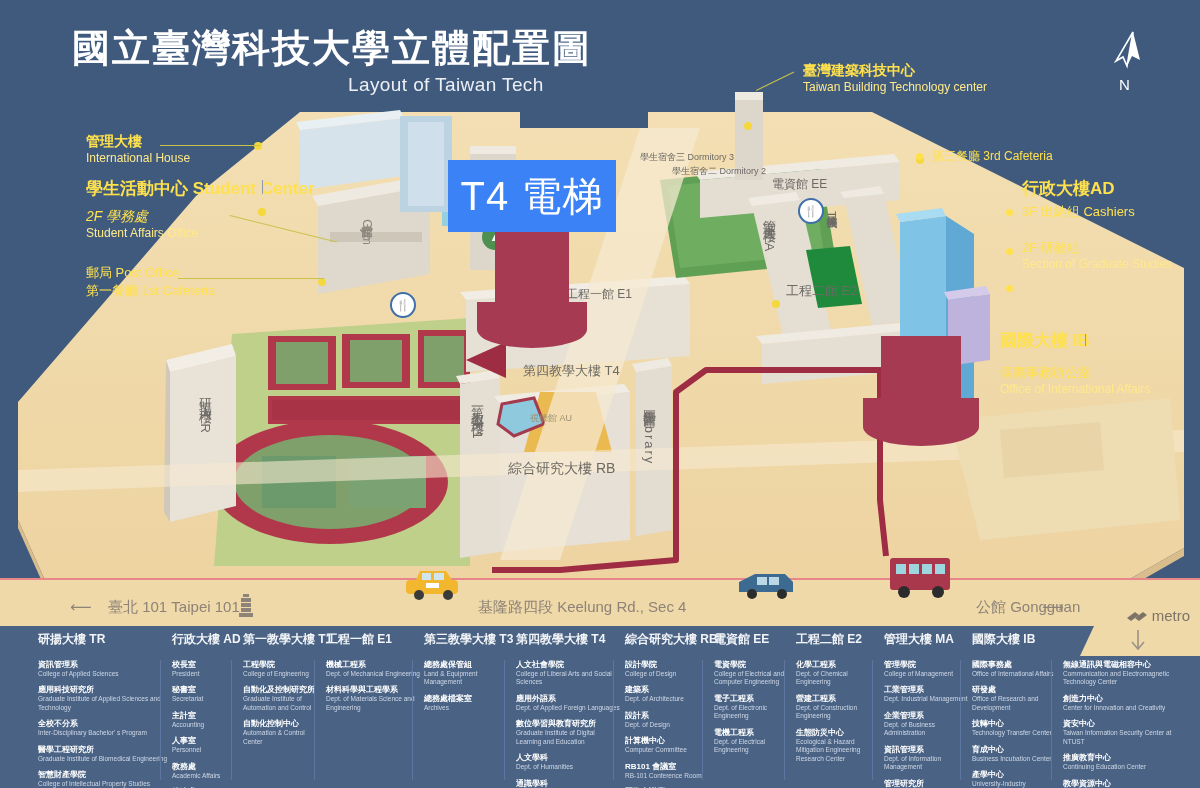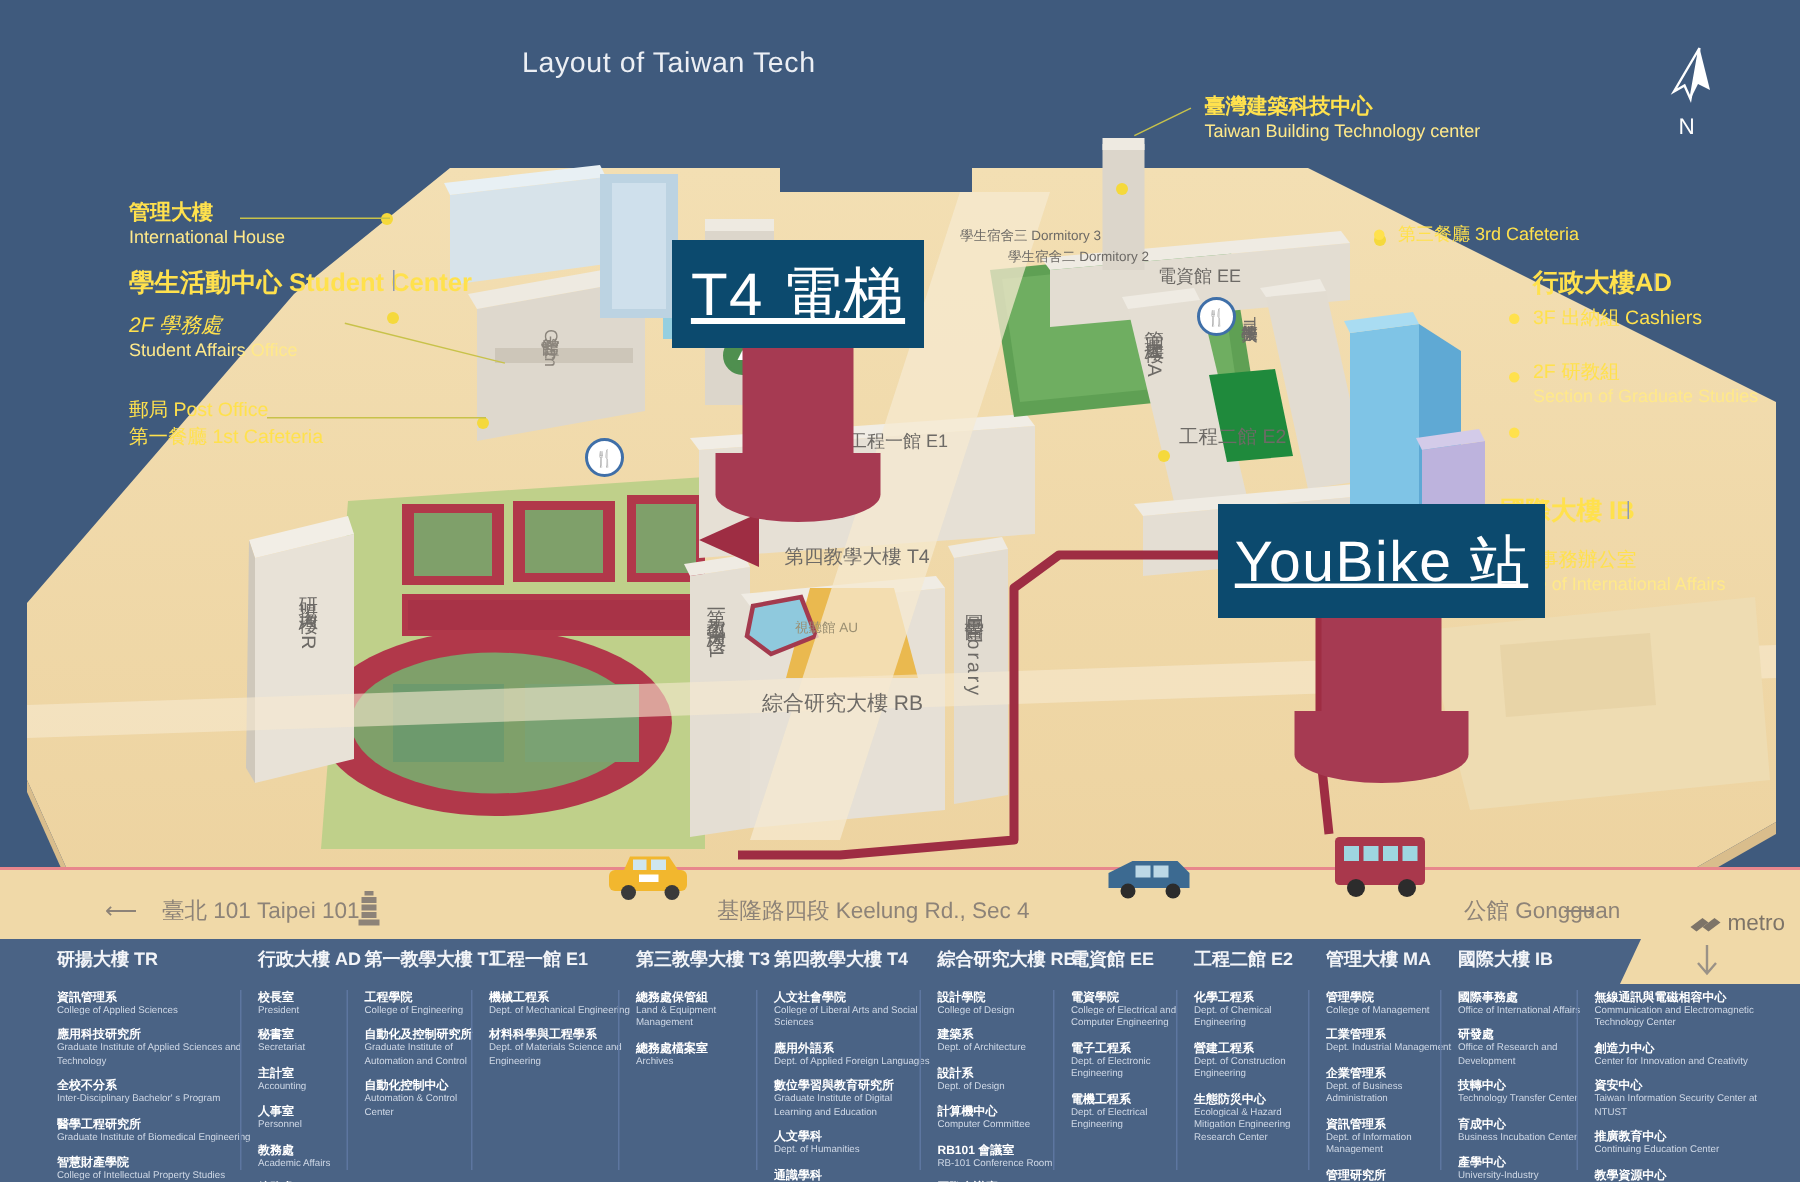--- a/index.html
+++ b/index.html
@@ -36,22 +36,22 @@
   .callout .en{font-size:12px;font-weight:400;line-height:1.3;color:#ffe98a;}
   .callout .one{font-size:13px;line-height:1.35;color:#ffe14d;}
   .callout.head .cn{font-size:17px;}
   .leader{position:absolute;height:1px;background:#c8c24a;transform-origin:0 0;}
   .bullet{position:absolute;width:7px;height:7px;border-radius:50%;background:#ffe14d;}
   .rulebar{position:absolute;width:1px;background:#8d9ab0;}
 
   
   .anno{position:absolute;}
   .anno .box{
-    background:#0c4a6e;color:#fff;display:flex;align-items:center;justify-content:center;
-    font-size:40px;letter-spacing:1px;text-decoration:underline;
+    background:#3b82f6;color:#fff;display:flex;align-items:center;justify-content:center;
+    font-size:40px;letter-spacing:1px;
   }
   .anno .stem{background:#a63a52;margin:0 auto;}
   .anno .round{background:#a63a52;margin:0 auto;border-radius:0 0 50% 50%/0 0 40% 40%;}
 
   
   .roadbar{position:absolute;left:0;top:568px;width:1200px;height:58px;}
   .road-surface{position:absolute;left:0;top:12px;width:1200px;height:46px;background:#f0d9a8;}
   .road-line{position:absolute;left:0;top:10px;width:1200px;height:4px;background:#e8868c;}
   .road-text{position:absolute;color:#8d8378;font-size:15px;white-space:nowrap;}
   .metro{position:absolute;right:10px;bottom:2px;color:#7d7468;font-size:15px;display:flex;align-items:center;gap:4px;}
@@ -76,20 +76,21 @@
        border:2px solid #3f6fa8;display:flex;align-items:center;justify-content:center;
        color:#3f6fa8;font-size:11px;}
   .ydot{position:absolute;width:8px;height:8px;border-radius:50%;background:#f5d93c;}
 </style>
 </head>
 <body>
 
 <div class="stage">
 
   <div class="title-block">
+    <div class="title-cn">國立臺灣科技大學立體配置圖</div>
     <div class="title-en">Layout of Taiwan Tech</div>
   </div>
 
   <div class="compass">
     <svg class="needle" width="30" height="48" viewBox="0 0 30 48">
       <path d="M20 2 L27 30 L19 26 L14 36 Z" fill="#ffffff"></path>
       <path d="M20 2 L14 36 L10 27 L3 31 Z" fill="none" stroke="#ffffff" stroke-width="1.6"></path>
     </svg>
     <div class="n">N</div>
   </div>
@@ -284,21 +285,20 @@
     <div class="en">Office of International Affairs</div>
   </div>
 
   <div class="anno" style="left:448px;top:160px;width:168px;">
     <div class="box" style="height:72px;">T4 電梯</div>
     <div class="stem" style="width:74px;height:72px;"></div>
     <div class="round" style="width:110px;height:46px;margin-top:-2px;"></div>
   </div>
 
   <div class="anno" style="left:812px;top:336px;width:218px;">
-    <div class="box" style="height:76px;font-size:38px;">YouBike 站</div>
     <div class="stem" style="width:80px;height:64px;"></div>
     <div class="round" style="width:116px;height:48px;margin-top:-2px;"></div>
   </div>
 
   <div class="roadbar">
     <div class="road-line"></div>
     <div class="road-surface"></div>
     <div class="road-text" style="left:70px;top:30px;">⟵</div>
     <div class="road-text" style="left:108px;top:30px;">臺北 101  Taipei 101</div>
     <svg style="position:absolute;left:238px;top:24px;" width="16" height="26" viewBox="0 0 16 26">

